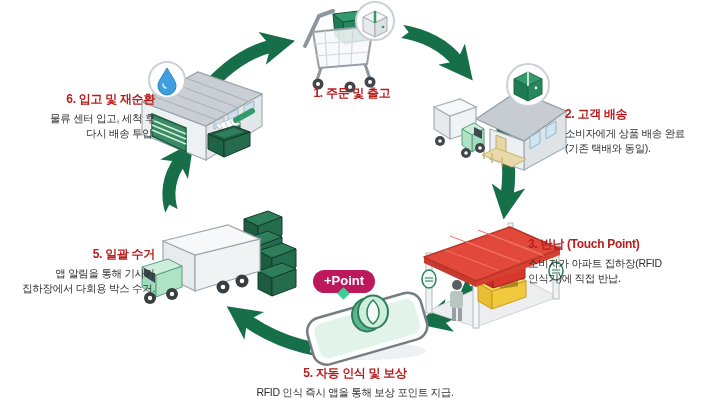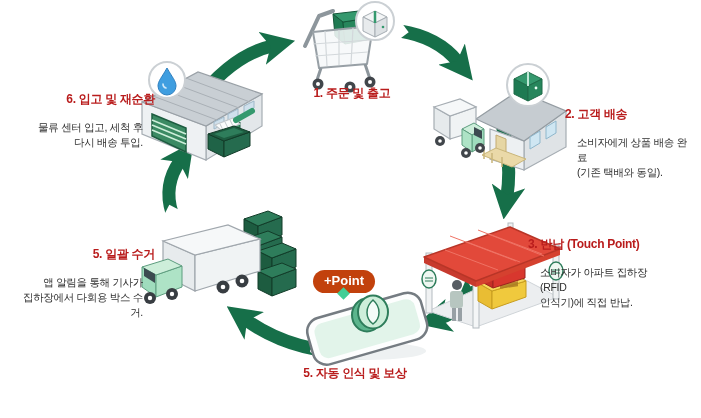--- a/index.html
+++ b/index.html
@@ -6,27 +6,27 @@
   .stage{
     position:relative;width:701px;height:418px;background:#ffffff;overflow:hidden;
     font-family:"Liberation Sans","DejaVu Sans",sans-serif;color:#1c1c1c;
   }
   .layer{position:absolute;left:0;top:0;}
   svg{display:block;overflow:visible;}
   .arrows{z-index:1;}
   .illus{position:absolute;z-index:2;}
   .stepblock{position:absolute;z-index:3;}
   .stepblock .title{font-size:12px;font-weight:700;color:#b91c1c;letter-spacing:-0.3px;margin:0 0 3px 0;}
-  .stepblock .desc{font-size:10.5px;line-height:1.45;color:#2e2e2e;letter-spacing:-0.3px;white-space:pre-line;margin:12px;}
+  .stepblock .desc{font-size:10.5px;line-height:1.45;color:#2e2e2e;letter-spacing:-0.3px;white-space:pre-line;margin:0;}
   .align-c{text-align:center;}
   .align-l{text-align:left;}
   .align-r{text-align:right;}
   .badge{
     position:absolute;left:313px;top:270px;z-index:4;
-    background:#c2410c;color:#ffffff;font-weight:700;font-size:13px;
+    background:#be185d;color:#ffffff;font-weight:700;font-size:13px;
     padding:3px 11px;border-radius:13px;line-height:1.3;
   }
   .badge::after{
     content:"";position:absolute;left:50%;bottom:-5px;margin-left:-5px;
     width:9px;height:9px;background:#41ce96;transform:rotate(45deg);
   }
 </style>
 </head>
 <body>
 
@@ -256,20 +256,21 @@
   </div>
 
   <div class="stepblock align-l" style="left:528px;top:236px;width:140px;">
     <p class="title">3. 반납 (Touch Point)</p>
     <p class="desc">소비자가 아파트 집하장(RFID
 인식기)에 직접 반납.</p>
   </div>
 
   <div class="stepblock align-c" style="left:230px;top:365px;width:250px;">
     <p class="title">5. 자동 인식 및 보상</p>
+    <p class="desc">RFID 인식 즉시 앱을 통해 보상 포인트 지급.</p>
   </div>
 
   <div class="stepblock align-r" style="left:5px;top:246px;width:150px;">
     <p class="title">5. 일괄 수거</p>
     <p class="desc">앱 알림을 통해 기사가
 집하장에서 다회용 박스 수거.</p>
   </div>
 
   <div class="stepblock align-r" style="left:5px;top:91px;width:150px;">
     <p class="title">6. 입고 및 재순환</p>

